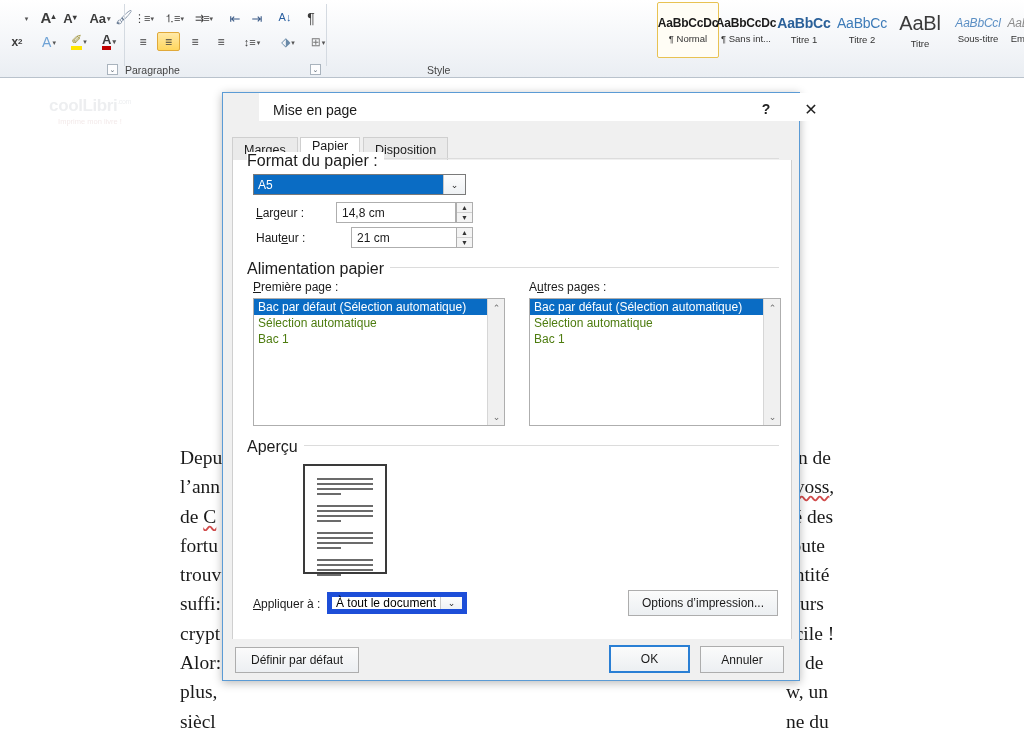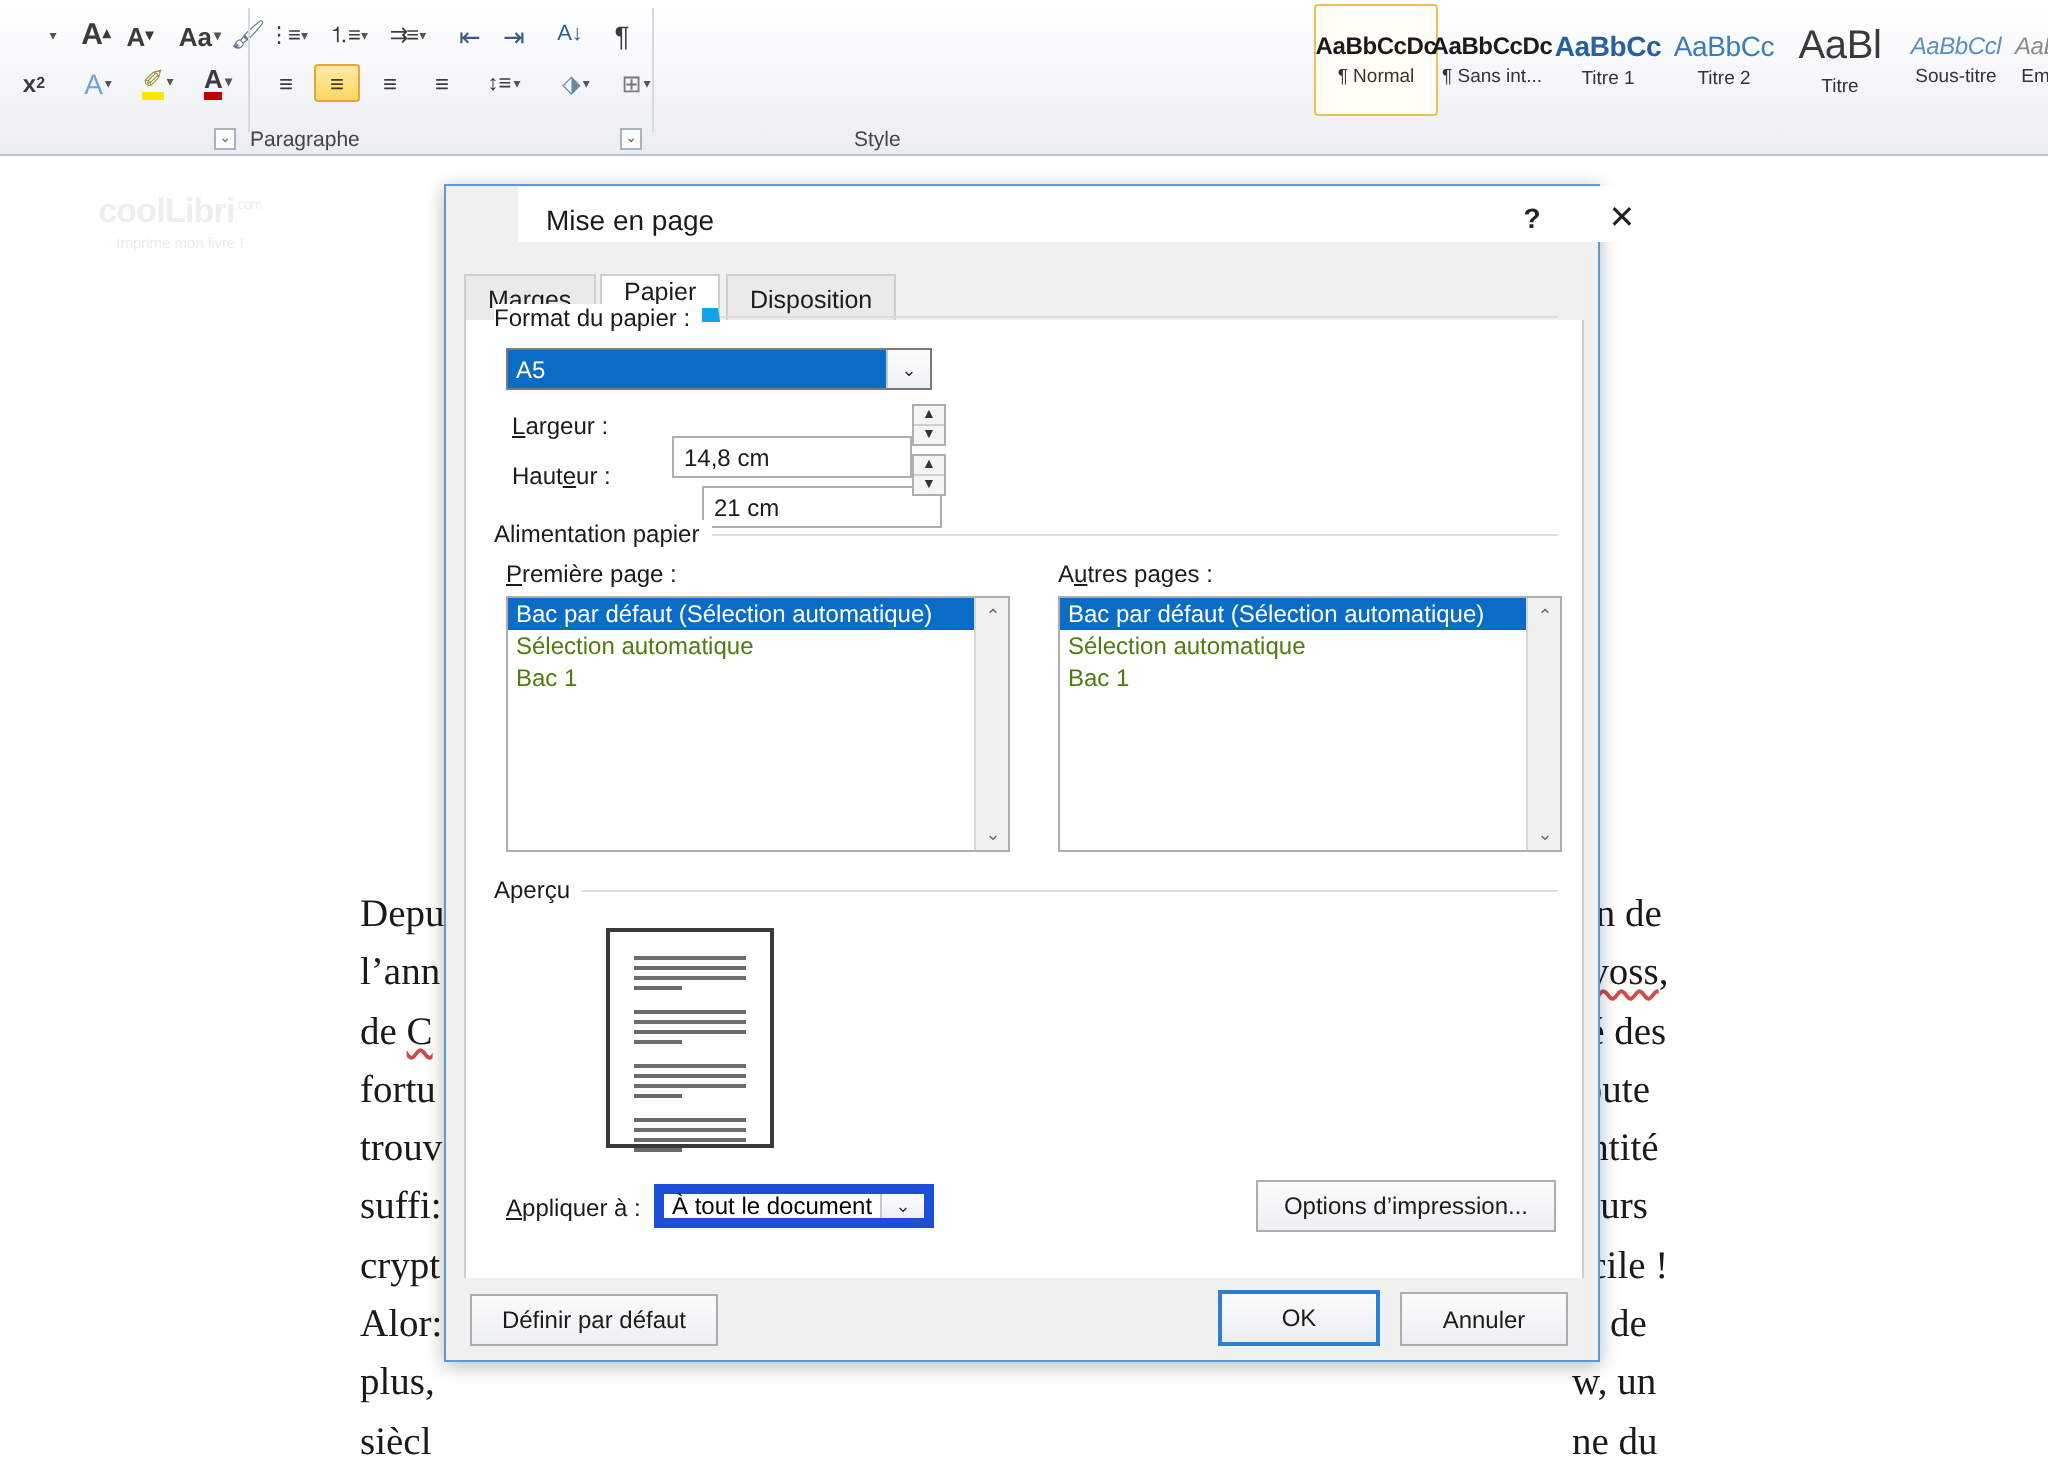--- a/index.html
+++ b/index.html
@@ -112,34 +112,34 @@
   }
   .tab.active { background:#ffffff; border-bottom:7px solid #0ea5e9; z-index:2; }
 
   
   #dlg-body {
     position:absolute; left:9px; top:67px; width:560px; height:481px;
     background:#ffffff; border:1px solid #cfcfcf; border-top:none;
   }
 
   .grp-title {
-    position:absolute; font-size:12px; color:#1b1b1b; background:#ffffff;
+    position:absolute; font-size:16px; color:#1b1b1b; background:#ffffff;
     padding-right:6px; z-index:2;
   }
   .grp-line {
     position:absolute; height:1px; background:#dcdcdc;
   }
 
   .lbl { position:absolute; font-size:12px; color:#1b1b1b; }
   .u { text-decoration:underline; }
 
   .field {
     position:absolute; background:#ffffff; border:1px solid #aeaeae;
     font-size:12px; color:#1b1b1b;
-    display:flex; align-items:center; padding-left:5px;margin-top:16px;
+    display:flex; align-items:center; padding-left:5px;
   }
   .combo { position:absolute; border:1px solid #7a7a7a; background:#fff; display:flex; }
   .combo .val {
     flex:1; display:flex; align-items:center; padding-left:4px;
     font-size:12px;
   }
   .combo .val.seltxt { background:#0a6cc4; color:#ffffff; }
   .combo .arrow {
     width:22px; border-left:1px solid #c8c8c8;
     background:linear-gradient(#fdfdfd,#eef1f4);

